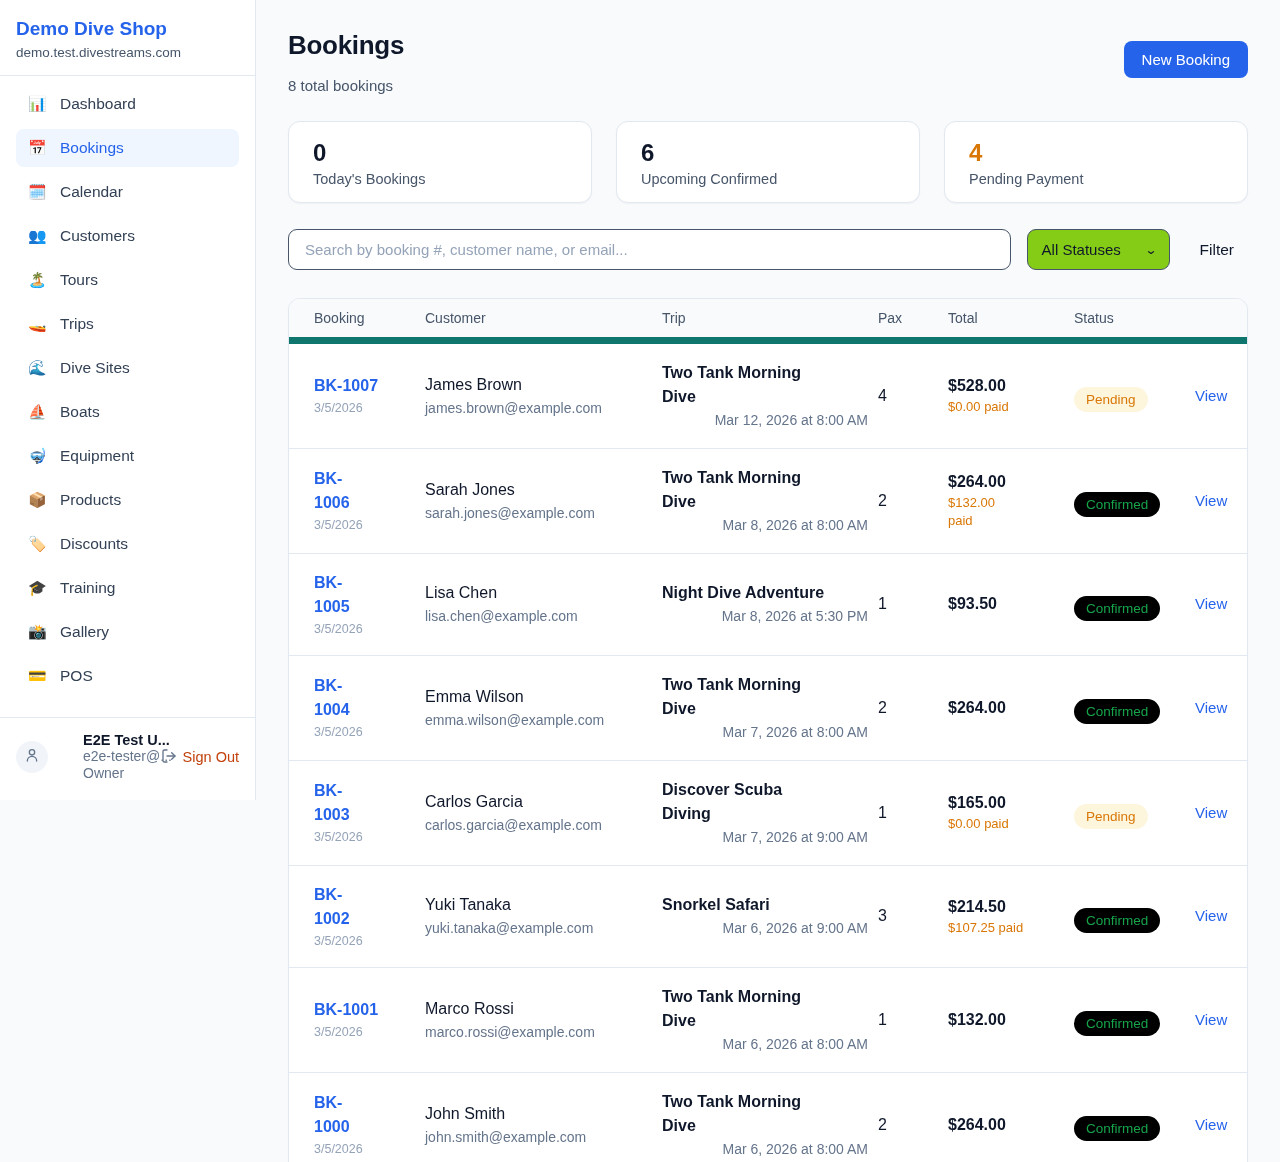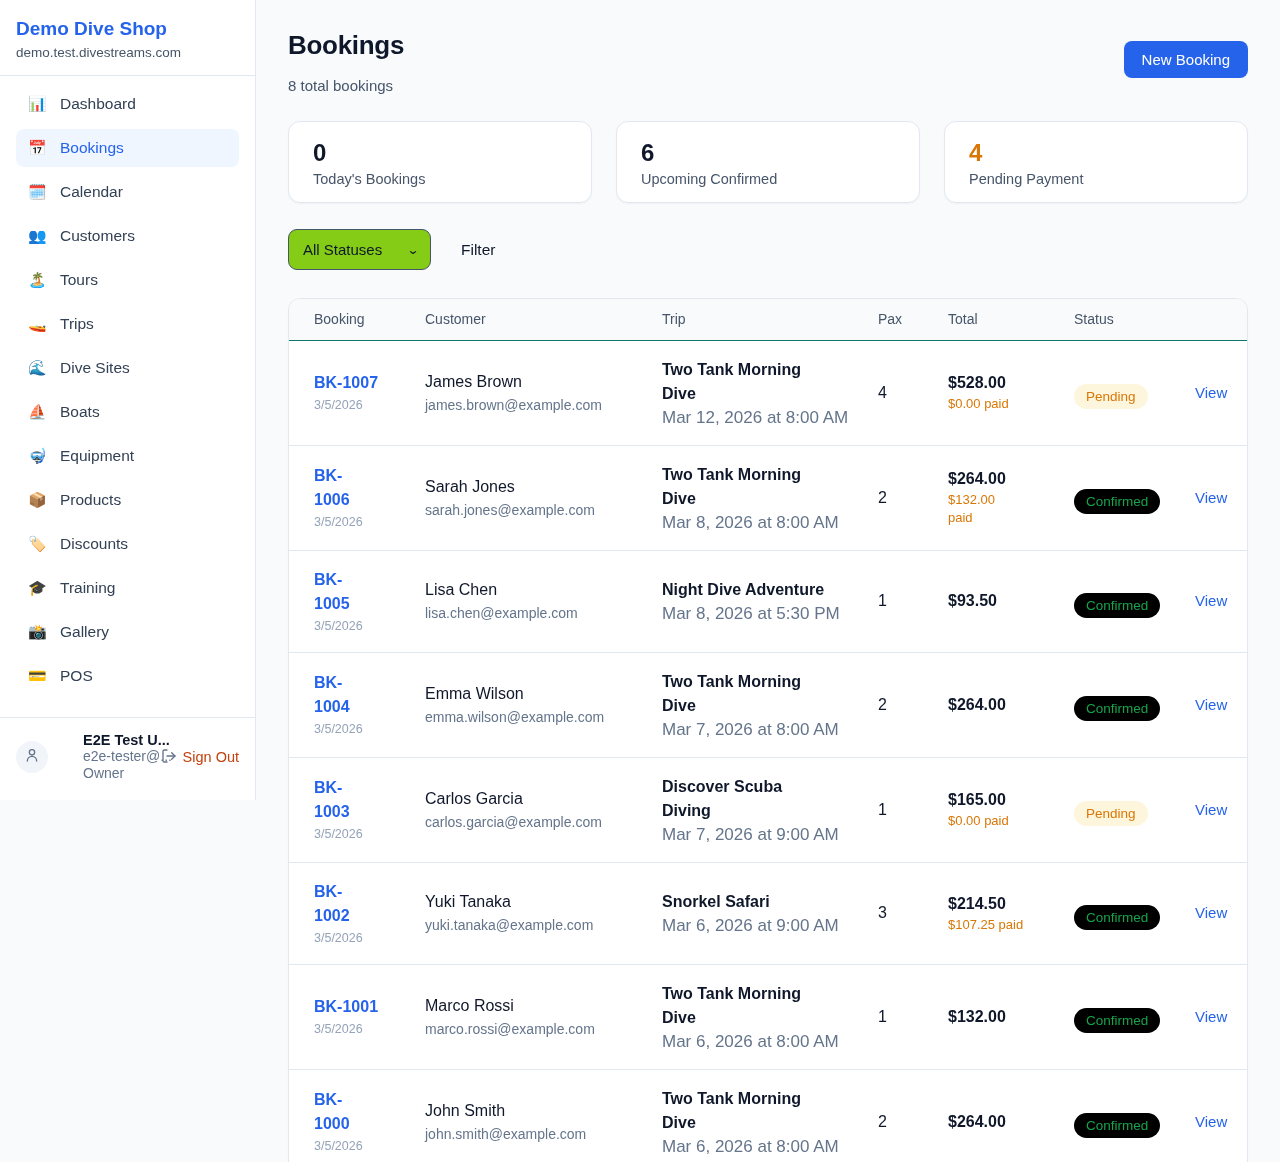--- a/index.html
+++ b/index.html
@@ -94,34 +94,34 @@
     margin-top: 28px; background: #fff; border: 1px solid #e2e8f0;
     border-radius: 12px; overflow: hidden; box-shadow: 0 1px 2px rgba(15,23,42,.04);
   }
   table { width: 100%; border-collapse: collapse; table-layout: fixed; }
   col.c-booking { width: 136px; } col.c-customer { width: 237px; }
   col.c-trip { width: 216px; } col.c-pax { width: 70px; }
   col.c-total { width: 126px; } col.c-status { width: 121px; } col.c-action { width: 54px; }
   thead th {
     background: #f8fafc; text-align: left; font-weight: 500;
     font-size: 14px; color: #475569; height: 41px;
-    border-bottom: 1px solid #0f766e; padding: 0 8px 0 0;
+    border-bottom: 7px solid #0f766e; padding: 0 8px 0 0;
   }
   thead th:first-child, td:first-child { padding-left: 25px; }
   tbody td {
     vertical-align: middle; padding: 17px 10px 17px 0;
     border-bottom: 1px solid #e2e8f0; height: 100px;
   }
   tbody tr:last-child td { border-bottom: none; }
   .bk-link { color: #2563eb; font-size: 16px; font-weight: 600; line-height: 24px; white-space: pre-line; text-decoration: none; cursor: pointer; display: inline-block; }
   .bk-date { font-size: 12.5px; color: #94a3b8; line-height: 18px; margin-top: 1px; }
   .cust-name { font-size: 16px; font-weight: 500; color: #0f172a; line-height: 22px; }
   .cust-email { font-size: 14px; color: #64748b; line-height: 20px; margin-top: 2px; }
   .trip-name { font-size: 16px; font-weight: 600; color: #0f172a; line-height: 24px; max-width: 170px; }
-  .trip-time { font-size: 17px; color: #64748b; line-height: 21px; margin-top: 1px; }
+  .trip-time { font-size: 14px; color: #64748b; line-height: 21px; margin-top: 1px; text-align: right; }
   .pax-val { font-size: 16px; color: #0f172a; }
   .total-val { font-size: 16px; font-weight: bold; color: #0f172a; line-height: 22px; }
   .paid-val { font-size: 13px; color: #d97706; line-height: 18px; margin-top: 1px; white-space: pre-line; }
   .badge {
     display: inline-block; padding: 5px 12px; border-radius: 999px;
     font-size: 13.5px; font-weight: 500; margin-top: 8px;
   }
   .badge.pending { background: #fdf6dd; color: #d97706; }
   .badge.confirmed { background: #000000; color: #16a34a; }
   .view-link { color: #2563eb; font-size: 15px; cursor: pointer; text-decoration: none; }
@@ -237,20 +237,21 @@
         <div class="stat-value" style="color: rgb(15, 23, 42);">6</div>
         <div class="stat-label">Upcoming Confirmed</div>
       </div>
       <div class="stat-card">
         <div class="stat-value" style="color: rgb(217, 119, 6);">4</div>
         <div class="stat-label">Pending Payment</div>
       </div>
     </div>
 
   <div class="toolbar">
+    <input class="search-input" value="" placeholder="Search by booking #, customer name, or email..." style="">
     <div class="select-box">
       <span>All Statuses</span>
       <span class="select-chevron">⌄</span>
     </div>
     <button class="filter-btn">Filter</button>
   </div>
 
   <div class="table-card">
     <table>
       <colgroup>

